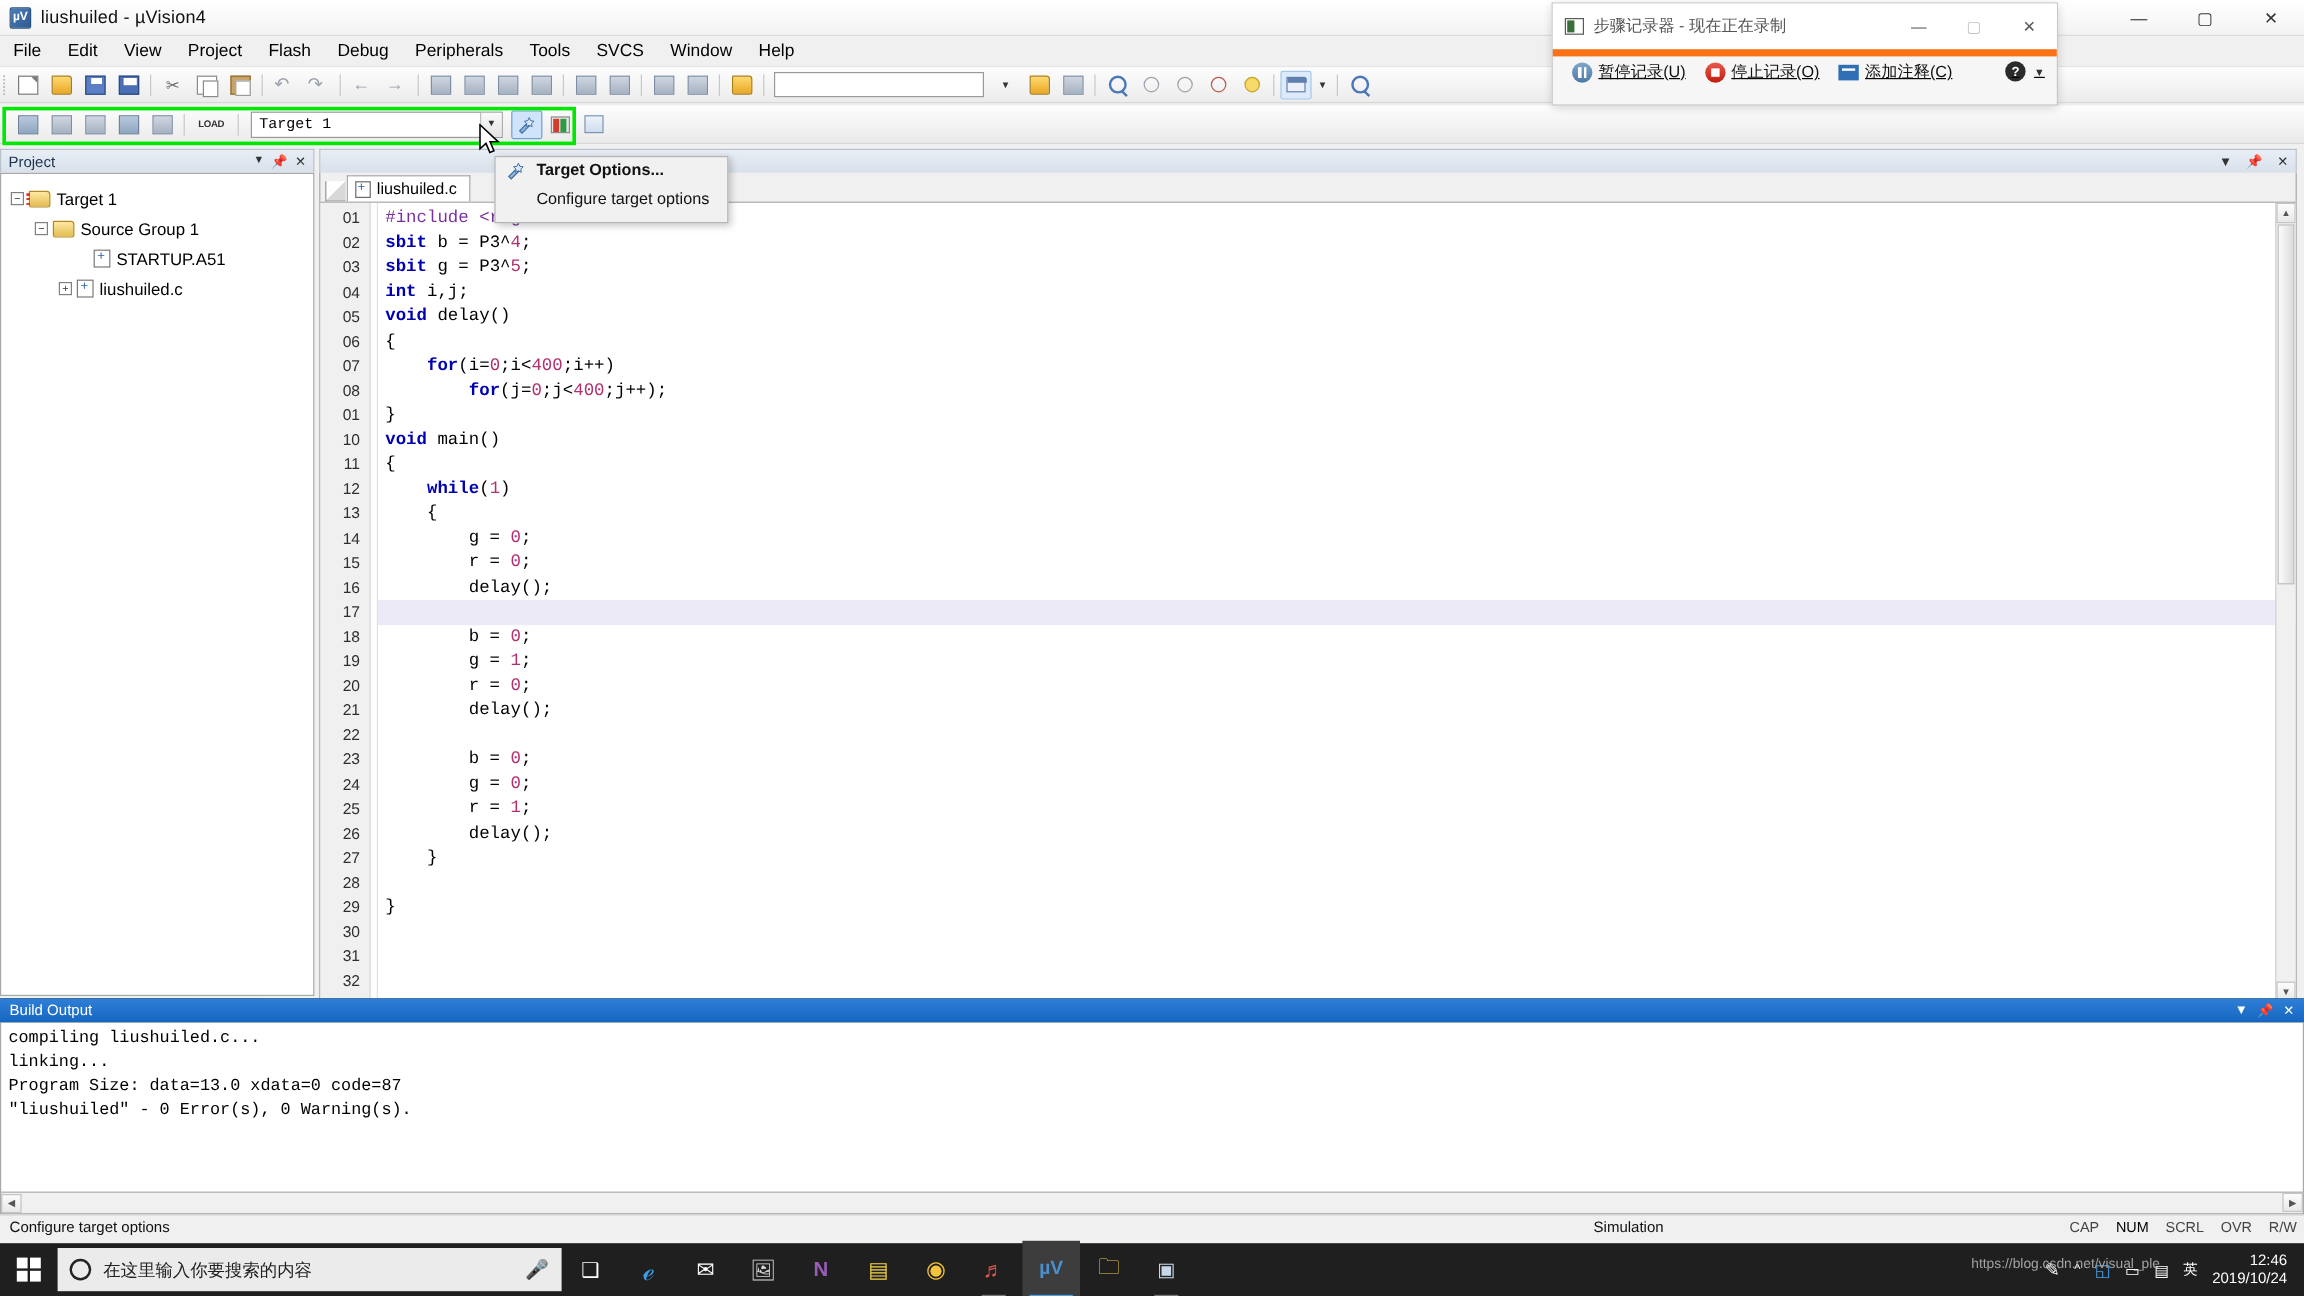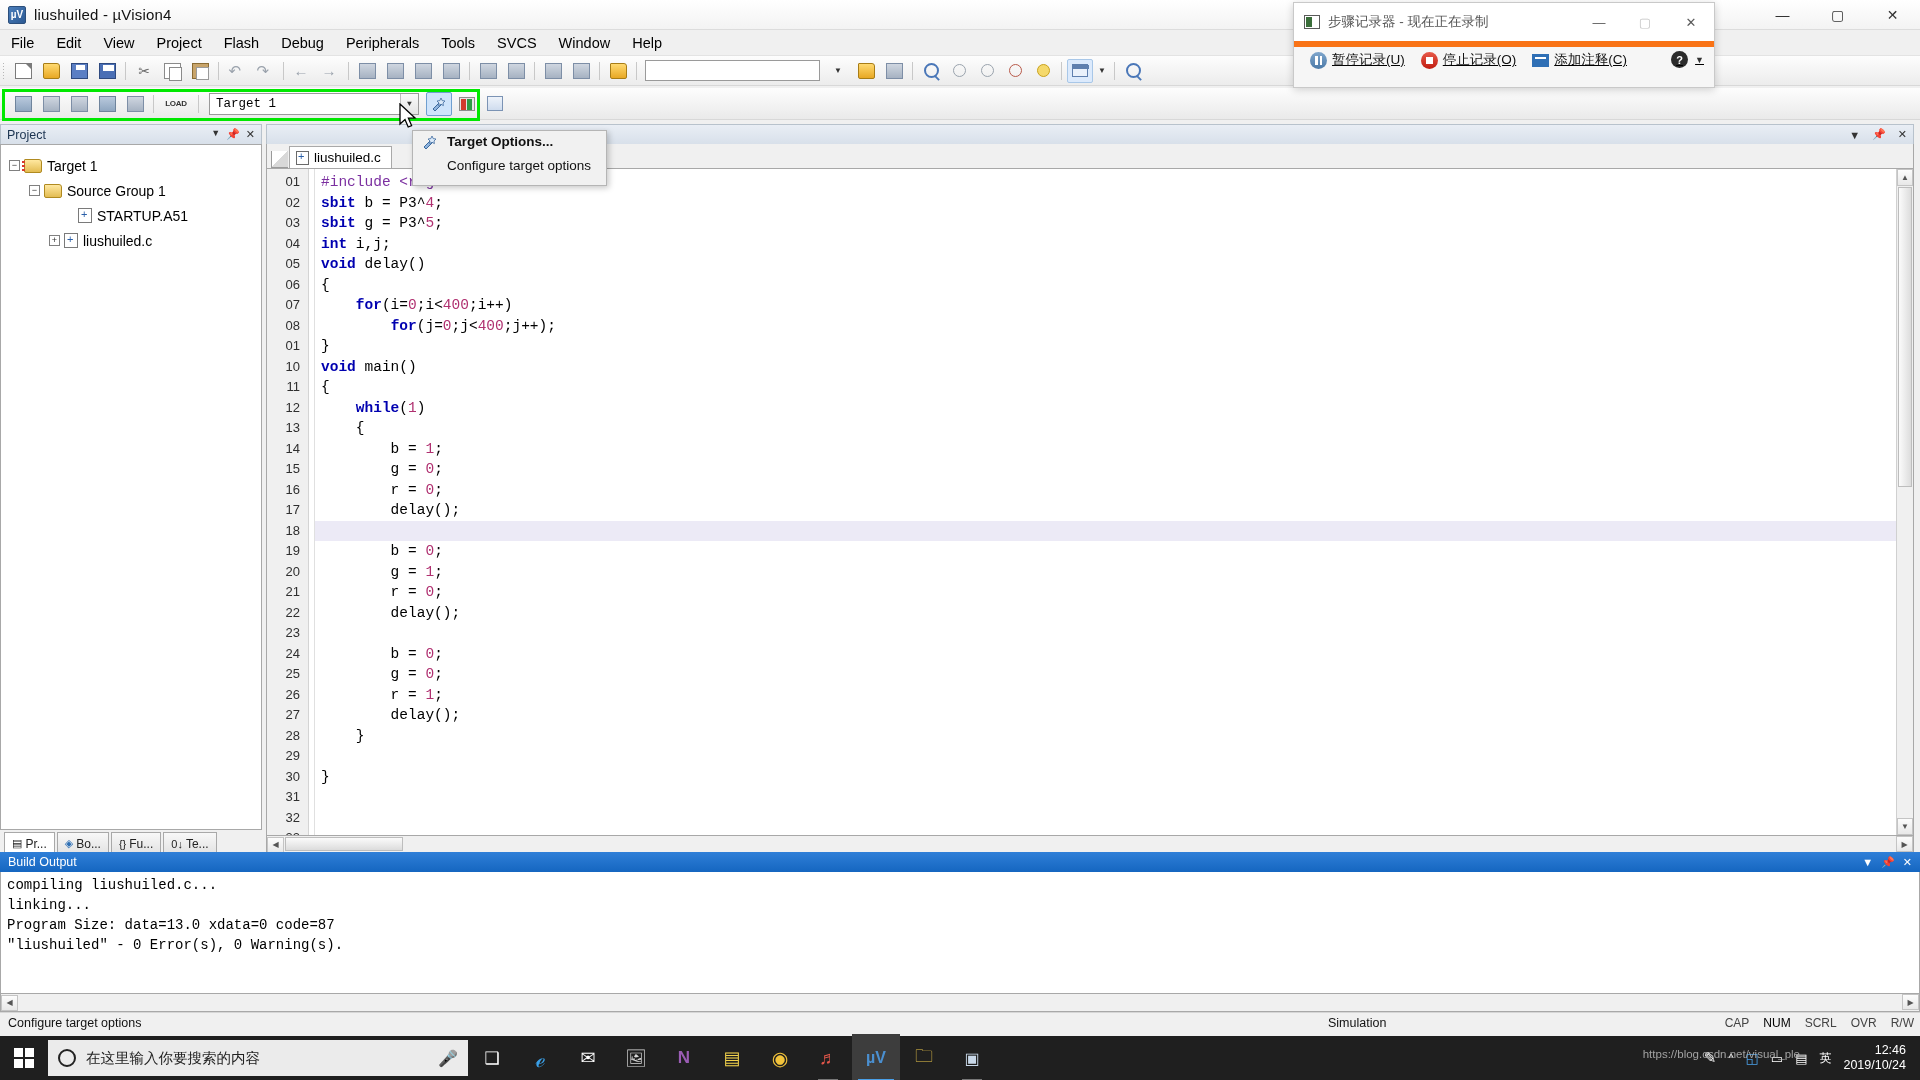--- a/index.html
+++ b/index.html
@@ -231,21 +231,21 @@
     display: flex; align-items: center; position: relative;
   }
   .hscroll .arw { width:17px; height:16px; display:flex;align-items:center;justify-content:center;font-size:8px;
     background: linear-gradient(#fcfcfc,#e8e8e8); border:1px solid #c4c4c4; color:#555; }
   .hscroll .thumb { position:absolute; left:18px; top:1px; height:14px; width: 118px;
     background: linear-gradient(#fbfbfb,#dcdcdc); border:1px solid #bdbdbd; }
   .hscroll .arw.r { position:absolute; right:0; top:0; }
 
   
   .build {
-    position: absolute; left: 0; bottom: 68px; width: 1920px; height: 160px;
+    position: absolute; left: 0; bottom: 68px; width: 1920px; height: 180px;
     display: flex; flex-direction: column; background: #000000;
   }
   .build-head {
     height: 20px; background: linear-gradient(#2f7fd8,#1566c0);
     display: flex; align-items: center; padding-left: 8px;
     color: #fff; font-size: 12.5px;
   }
   .build-head .bh-tools { margin-left:auto; display:flex; gap:8px; padding-right:8px; font-size:11px; }
   .build-body {
     flex: 1; background: #fff; border: 1px solid #a8a8a8; border-top:none;
@@ -625,21 +625,20 @@
           <div class="cl"><span class="k-kw">int</span> i,j;</div>
           <div class="cl"><span class="k-kw">void</span> delay()</div>
           <div class="cl">{</div>
           <div class="cl">    <span class="k-kw">for</span>(i=<span class="k-num">0</span>;i&lt;<span class="k-num">400</span>;i++)</div>
           <div class="cl">        <span class="k-kw">for</span>(j=<span class="k-num">0</span>;j&lt;<span class="k-num">400</span>;j++);</div>
           <div class="cl">}</div>
           <div class="cl"><span class="k-kw">void</span> main()</div>
           <div class="cl">{</div>
           <div class="cl">    <span class="k-kw">while</span>(<span class="k-num">1</span>)</div>
           <div class="cl">    {</div>
-          <div class="cl">        b = <span class="k-num">1</span>;</div>
           <div class="cl">        g = <span class="k-num">0</span>;</div>
           <div class="cl">        r = <span class="k-num">0</span>;</div>
           <div class="cl">        delay();</div>
           <div class="cl cur">&nbsp;</div>
           <div class="cl">        b = <span class="k-num">0</span>;</div>
           <div class="cl">        g = <span class="k-num">1</span>;</div>
           <div class="cl">        r = <span class="k-num">0</span>;</div>
           <div class="cl">        delay();</div>
           <div class="cl">&nbsp;</div>
           <div class="cl">        b = <span class="k-num">0</span>;</div>

